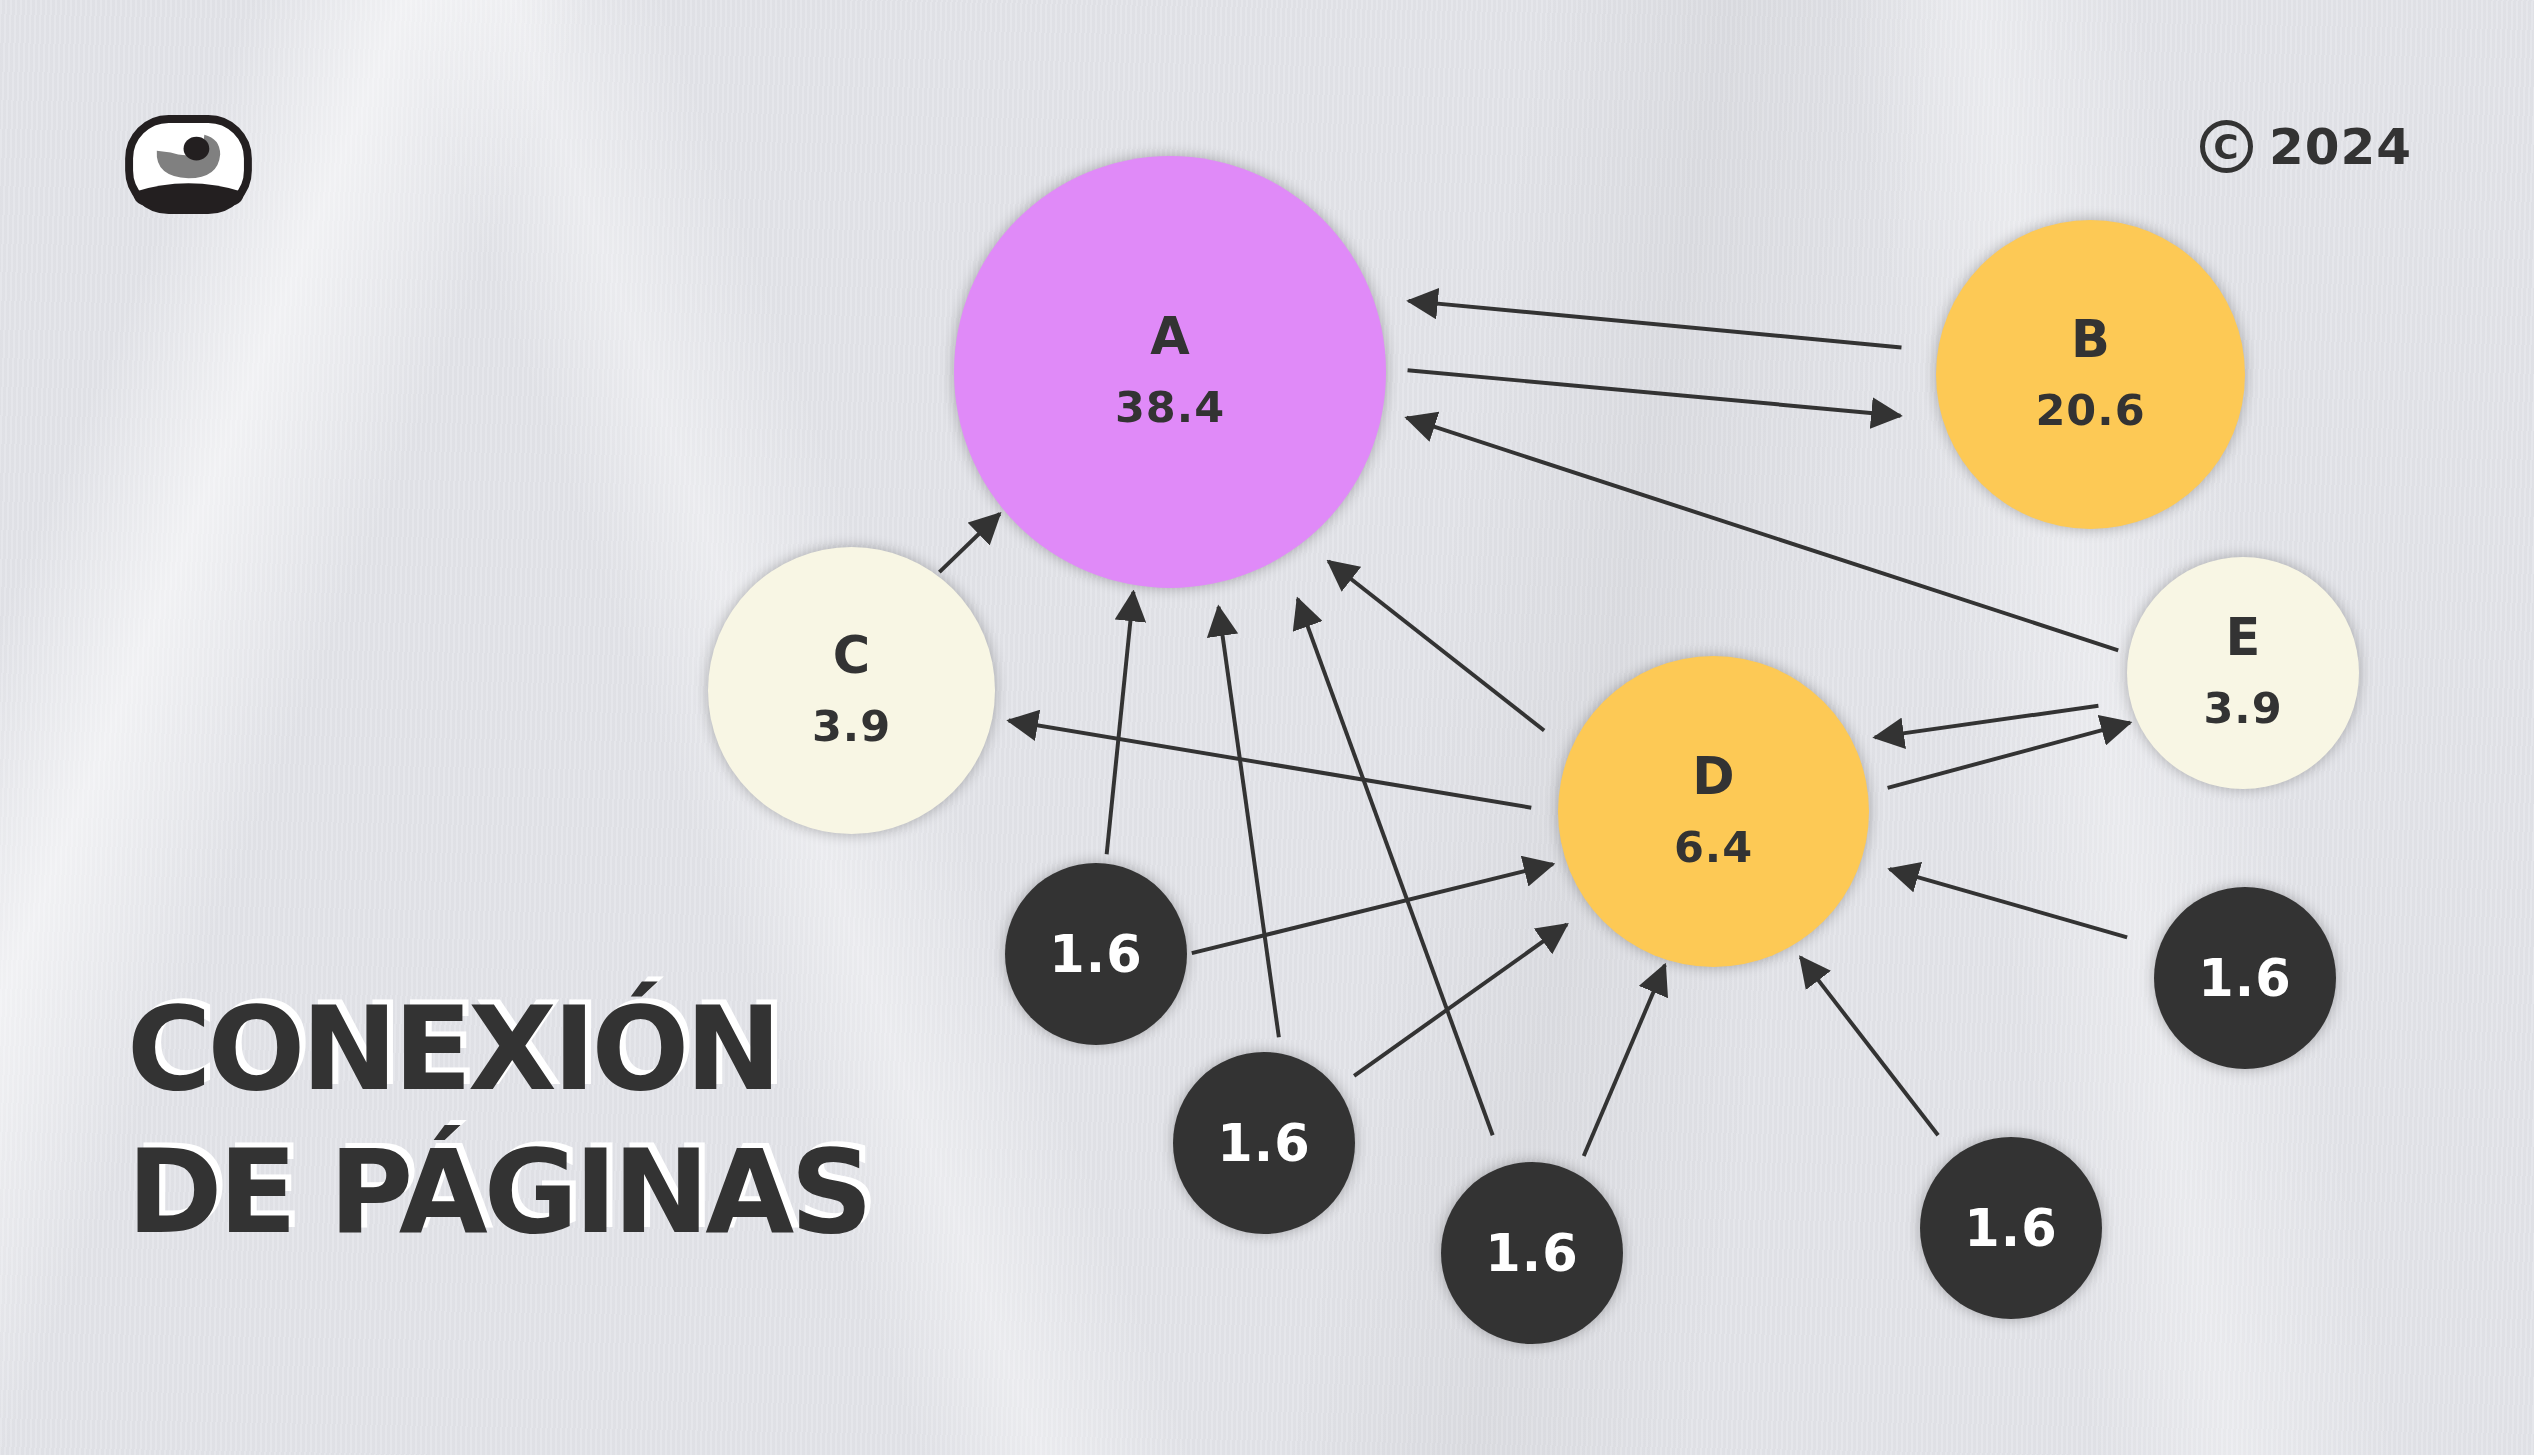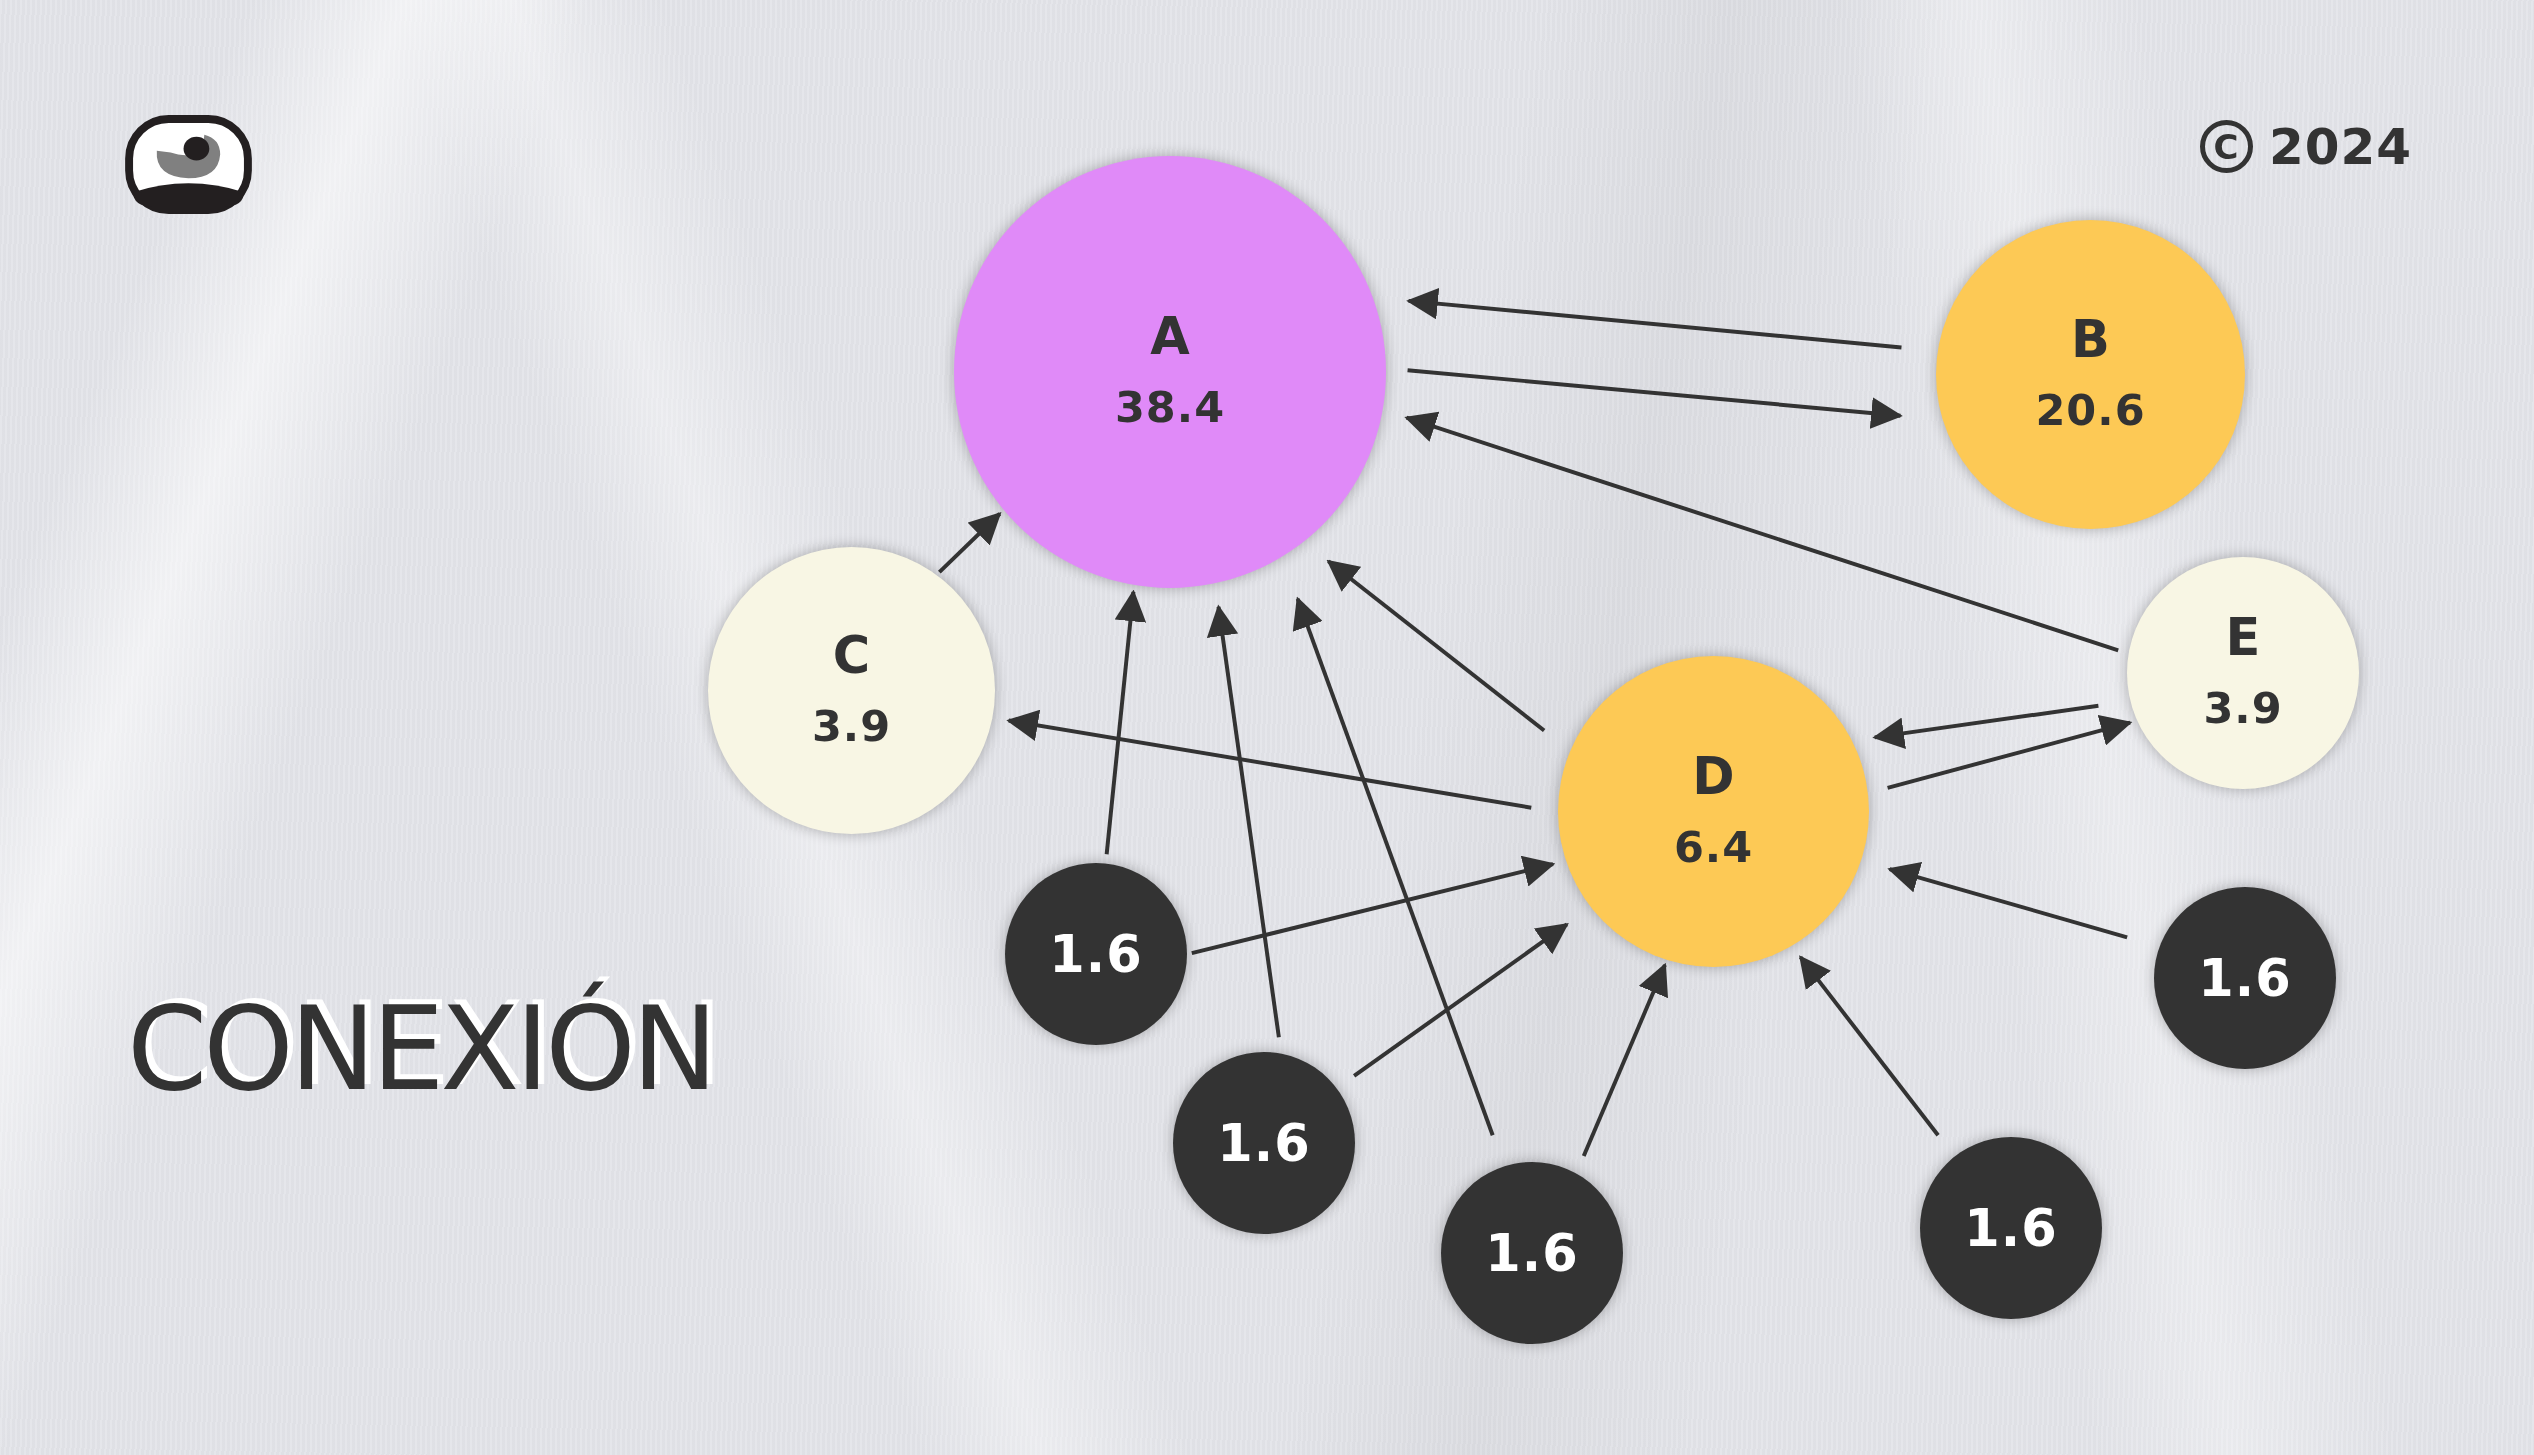--- a/index.html
+++ b/index.html
@@ -20,21 +20,21 @@
     display: flex; align-items: center; gap: 16px;
     color: #333333; font-weight: bold; font-size: 50px; letter-spacing: 1px;
   }
   .copy-mark {
     width: 53px; height: 53px; border: 5px solid #333; border-radius: 50%;
     box-sizing: border-box; display: flex; align-items: center; justify-content: center;
     font-size: 34px; font-weight: bold; line-height: 1;
   }
   .title {
     position: absolute; left: 127px; top: 978px;
-    color: #333333; font-weight: 400; font-family: "DejaVu Sans", sans-serif;
+    color: #333333; font-weight: 700; font-family: "DejaVu Sans", sans-serif;
     font-size: 115px; line-height: 143px; letter-spacing: -4px;
     text-shadow: 6px -5px 0 #ffffff;
   }
   .title div { white-space: nowrap; }
   .edges { position: absolute; left: 0; top: 0; width: 2534px; height: 1455px; }
   .node {
     position: absolute; border-radius: 50%;
     display: flex; flex-direction: column; align-items: center; justify-content: center;
     box-shadow: 0 0 14px rgba(0,0,0,0.28);
     color: #333333; font-weight: bold; text-align: center;
@@ -122,14 +122,15 @@
     <div class="node dark" style="left: 1920px; top: 1137px; width: 182px; height: 182px; background: rgb(51, 51, 51);">
       <div class="val">1.6</div>
     </div>
     <div class="node dark" style="left: 2154px; top: 887px; width: 182px; height: 182px; background: rgb(51, 51, 51);">
       <div class="val">1.6</div>
     </div>
   </div>
 
 <div class="title">
   <div>CONEXIÓN</div>
+  <div>DE PÁGINAS</div>
 </div>
 
 
 </body></html>

